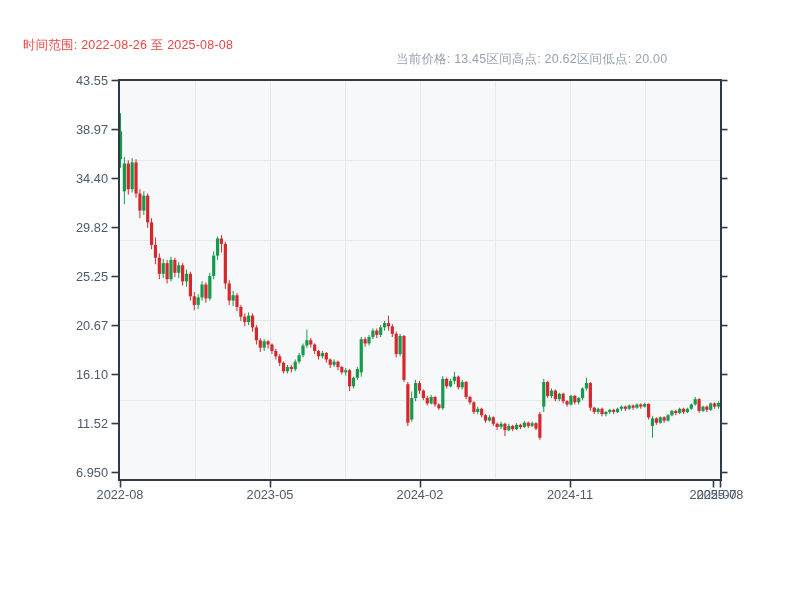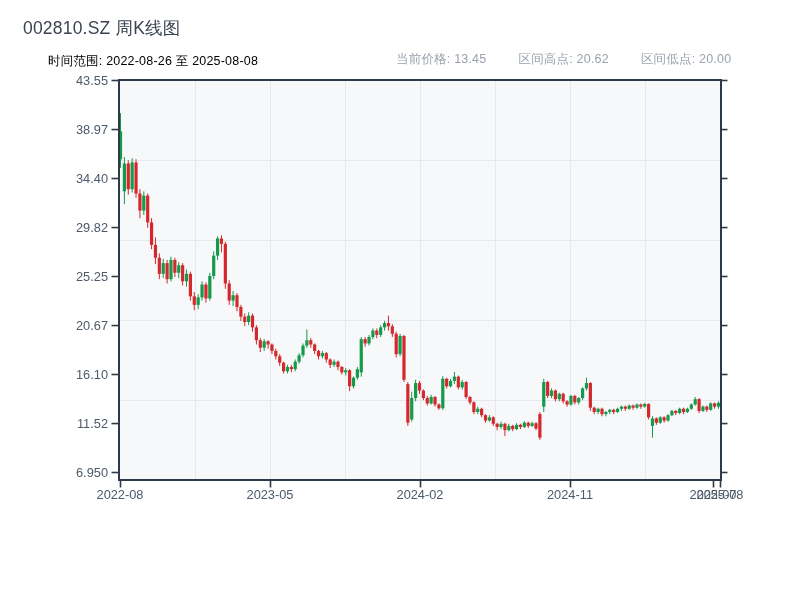--- a/index.html
+++ b/index.html
@@ -6,36 +6,35 @@
   body{
     width:800px;height:600px;position:relative;overflow:hidden;
     font-family:"Liberation Sans","DejaVu Sans",sans-serif;
     -webkit-font-smoothing:antialiased;
   }
   .hdr-title{
     position:absolute;left:23px;top:16px;
     font-size:17.5px;font-weight:500;letter-spacing:.2px;color:#3b4350;
   }
   .hdr-sub{
-    position:absolute;left:23px;top:53px;
-    font-size:12.5px;color:#000000;letter-spacing:.2px;margin-left:25px;
+    position:absolute;left:23px;top:37px;
+    font-size:12.5px;color:#ef4444;letter-spacing:.2px;
   }
   .hdr-stats{
     position:absolute;left:396px;top:51px;
     font-size:12.5px;color:#9aa2ad;letter-spacing:.2px;
-    display:flex;gap:32px;white-space:nowrap;
+    display:flex;gap:0;white-space:nowrap;
   }
   #chart-wrap{position:absolute;left:0;top:0;width:800px;height:600px;}
   svg text{font-family:"Liberation Sans","DejaVu Sans",sans-serif;}
 </style>
 </head>
 <body>
 
 <div id="chart-wrap">
-  <div class="hdr-title">002810.SZ 周K线图</div>
   <div class="hdr-sub">时间范围: 2022-08-26 至 2025-08-08</div>
   <div class="hdr-stats">
     <span>当前价格: 13.45</span>
     <span>区间高点: 20.62</span>
     <span>区间低点: 20.00</span>
   </div>
   <svg id="kline-svg" width="800" height="600" viewBox="0 0 800 600">
       <rect x="119" y="80" width="602" height="400" fill="#f7f8fa"></rect>
       <g stroke="#e6e8ec" stroke-width="1">
         <line x1="195.5" y1="80" x2="195.5" y2="480"></line>

